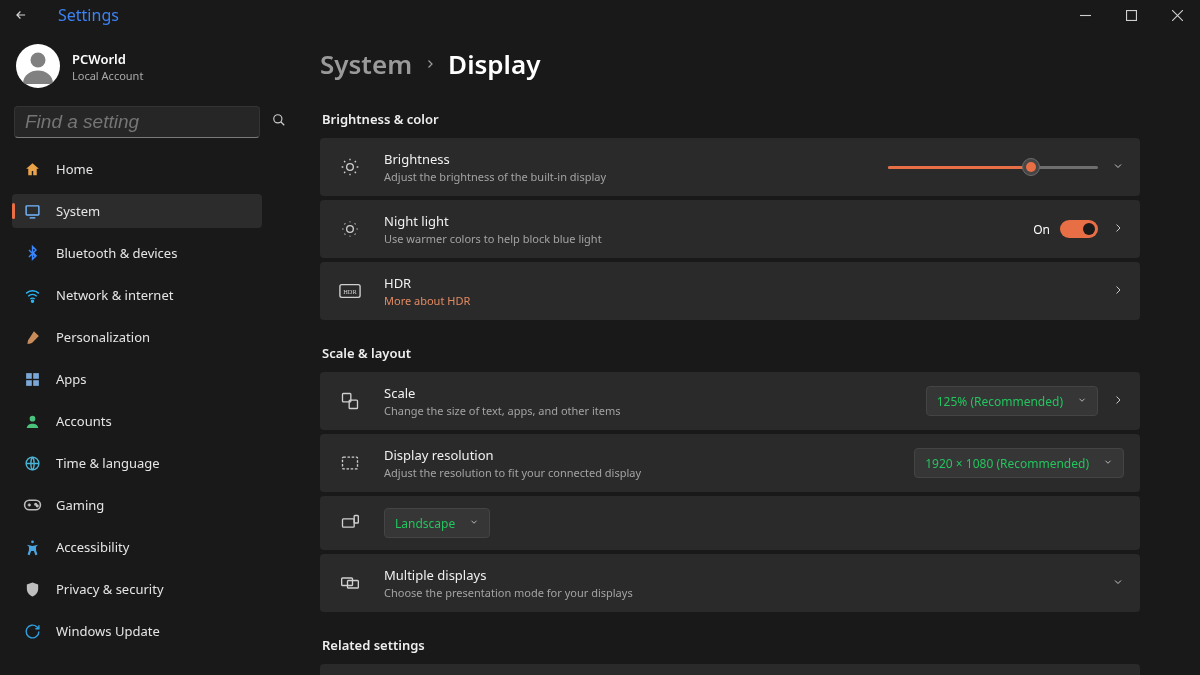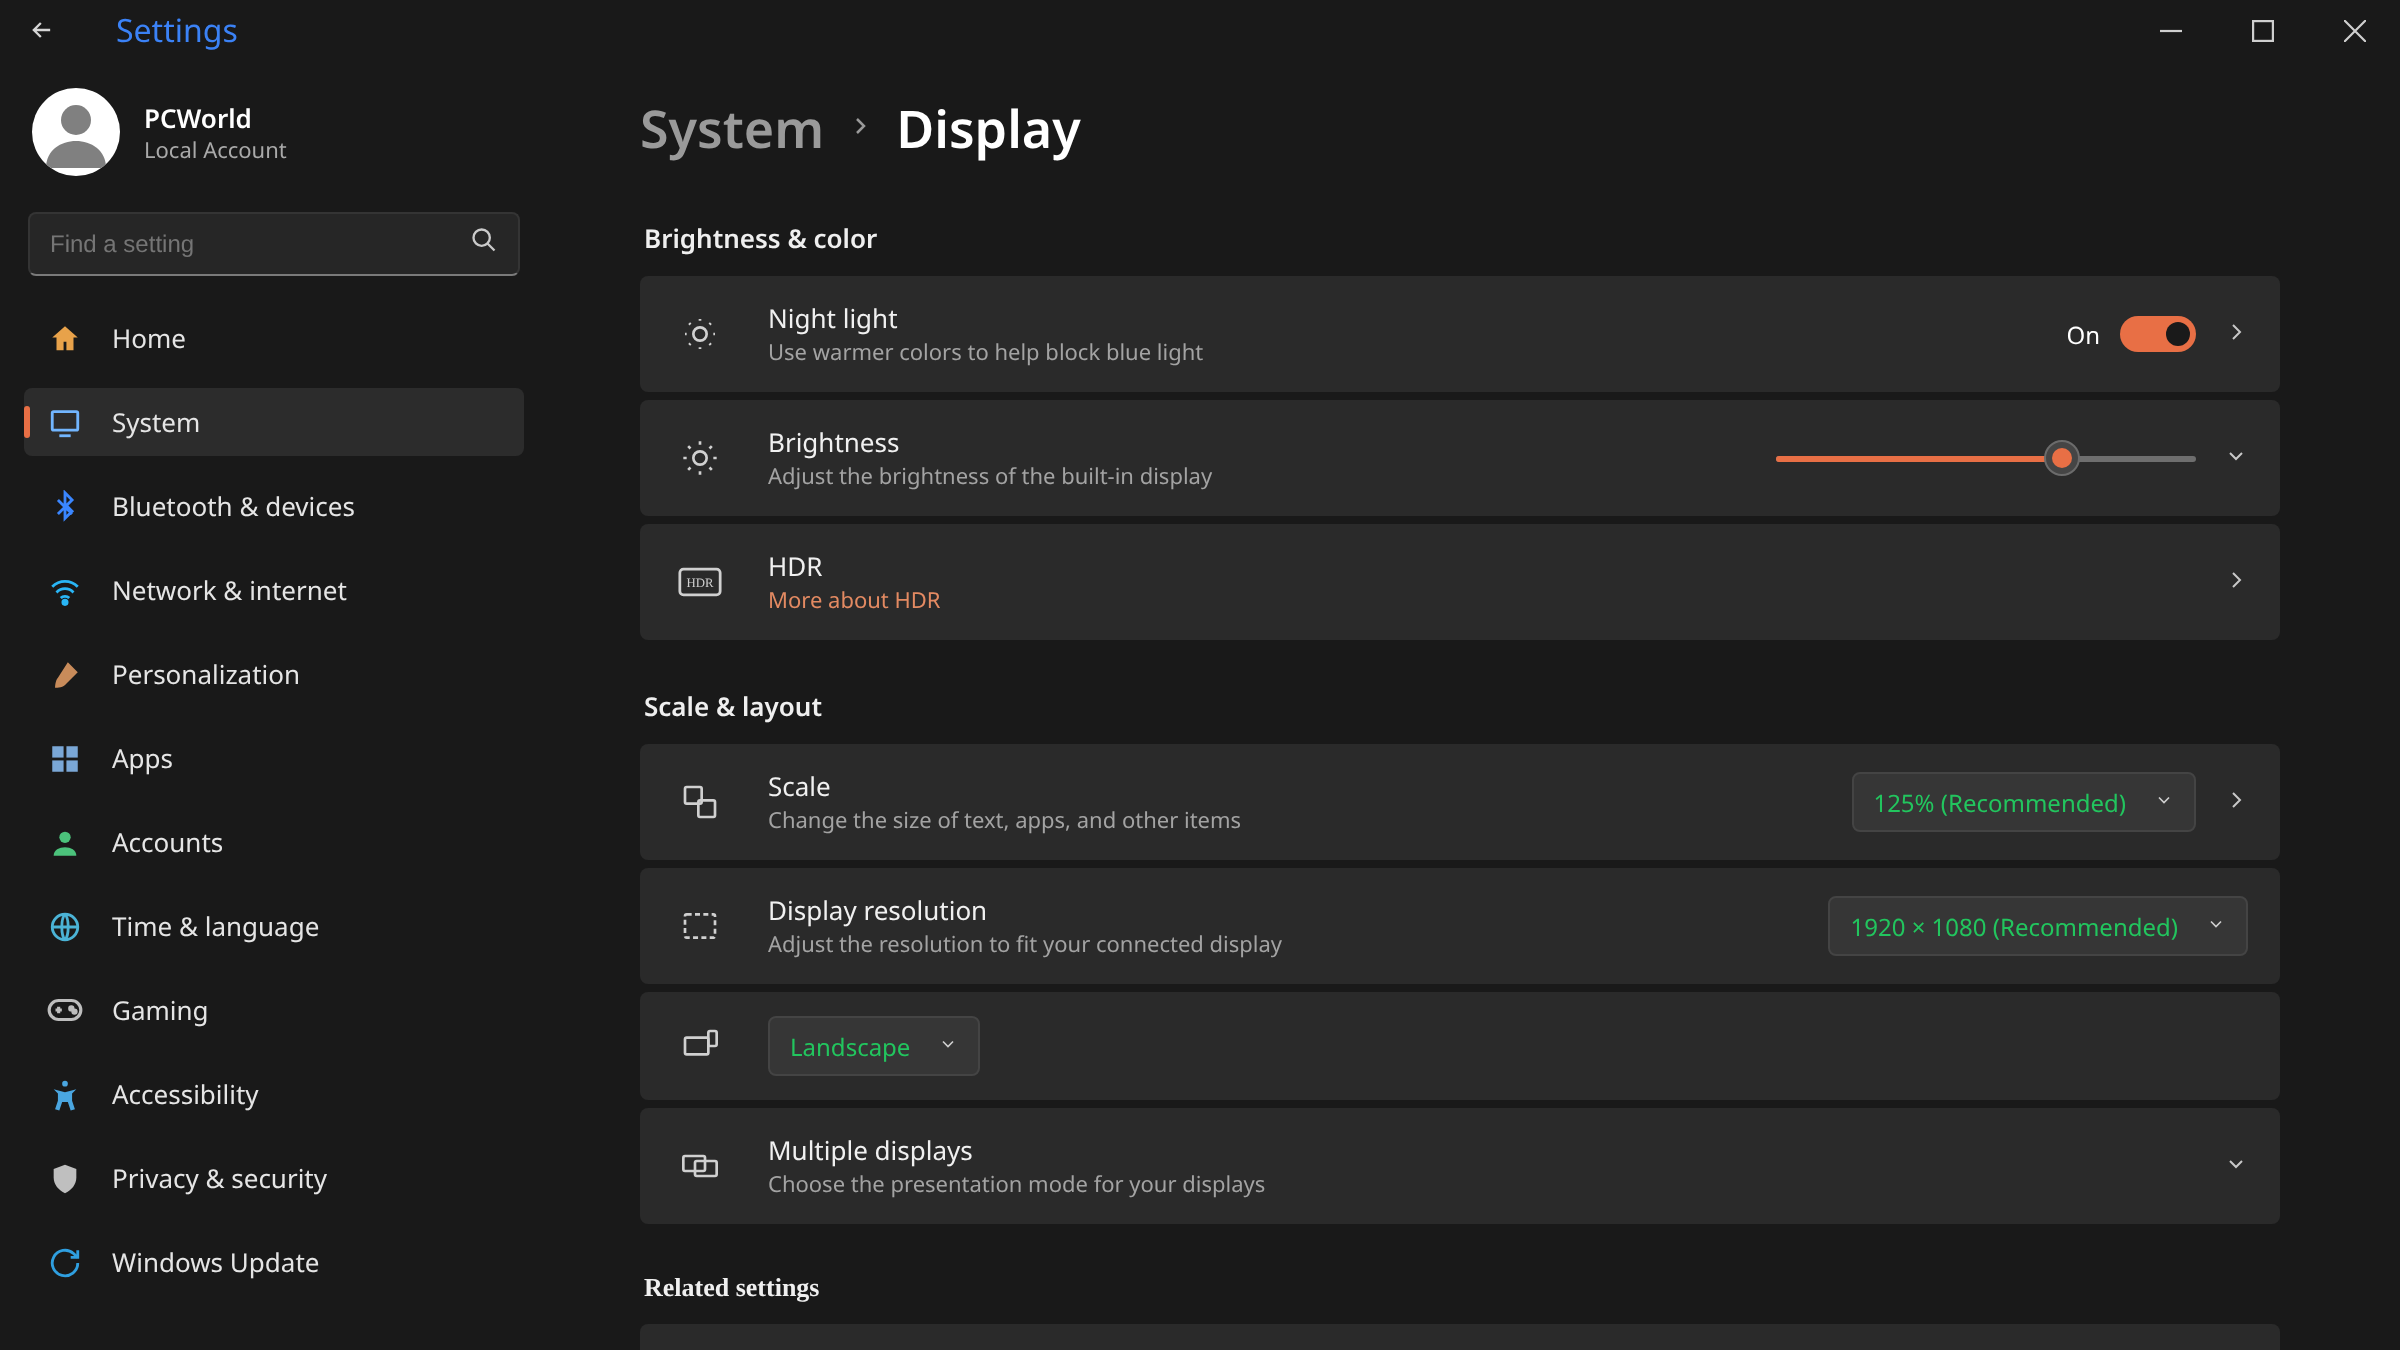--- a/index.html
+++ b/index.html
@@ -26,21 +26,21 @@
 
   
   .user { display:flex; align-items:center; gap:12px; padding:6px 4px 14px 4px;}
   .avatar { width:44px; height:44px; border-radius:50%; background:#ffffff; position:relative; overflow:hidden;}
   .avatar svg { position:absolute; top:4px; left:4px; }
   .user .name { font-size:13px; font-weight:600; }
   .user .sub { font-size:11px; color:#a9a9a9; }
 
   
   .search { display:flex; align-items:center; background:#262626; border:1px solid #343434; border-bottom:1px solid #7a7a7a; border-radius:4px; height:32px; padding:0 10px; margin:4px 2px 14px 2px;}
-  .search input { flex:1; background:transparent; border:0; outline:0; color:#d946ef; font-size:12px; }
+  .search input { flex:1; background:transparent; border:0; outline:0; color:#d946ef; font-size:19px;font-style:italic; }
   .search .sicon { color:#cacaca; }
 
   
   .nav { display:flex; flex-direction:column; gap:8px;}
   .nav-item { display:flex; align-items:center; gap:14px; height:34px; padding:0 10px; border-radius:4px; color:#e5e5e5; font-size:13px; position:relative;}
   .nav-item .ico { width:20px; display:flex; justify-content:center; align-items:center;}
   .nav-item.active { background:#2c2c2c; }
   .nav-item.active::before { content:""; position:absolute; left:0; top:9px; bottom:9px; width:3px; background:#e86f45; border-radius:3px;}
 
   
@@ -253,20 +253,43 @@
       </span>
       <span class="page">Display</span>
     </div>
 
     <div class="section-title">Brightness &amp; color</div>
     <div class="cards">
       <div class="card">
         <div class="lead">
             <svg width="20" height="20" viewBox="0 0 24 24" fill="none" stroke="currentColor" stroke-width="1.6">
               <circle cx="12" cy="12" r="4"></circle>
+              <path d="M12 2v2M12 20v2M2 12h2M20 12h2M4.9 4.9l1.4 1.4M17.7 17.7l1.4 1.4M4.9 19.1l1.4-1.4M17.7 6.3l1.4-1.4"></path>
+            </svg>
+          </div>
+        <div class="body">
+          <div class="ttl">Brightness</div>
+          <div class="sub">Adjust the brightness of the built-in display</div>
+        </div>
+        <div class="ctrl">
+          <div class="slider" id="brightness-slider">
+            <div class="slider-track"></div>
+            <div class="slider-fill" style="width: 68%;"></div>
+            <div class="slider-thumb" style="left: 68%;"></div>
+          </div>
+          <span class="chev-r"><svg width="12" height="12" viewBox="0 0 24 24" fill="none" stroke="currentColor" stroke-width="2">
+                <path d="M6 9l6 6 6-6"></path>
+              </svg></span>
+        </div>
+      </div>
+
+      <div class="card">
+        <div class="lead">
+            <svg width="20" height="20" viewBox="0 0 24 24" fill="none" stroke="currentColor" stroke-width="1.6">
+              <circle cx="12" cy="12" r="4"></circle>
               <path d="M12 3v1M12 20v1M3 12h1M20 12h1M5.5 5.5l.8.8M17.7 17.7l.8.8M5.5 18.5l.8-.8M17.7 6.3l.8-.8"></path>
             </svg>
           </div>
         <div class="body">
           <div class="ttl">Night light</div>
           <div class="sub">Use warmer colors to help block blue light</div>
         </div>
         <div class="ctrl">
           <div class="toggle-wrap">
             <span style="font-size:12px;">On</span>
@@ -275,43 +298,20 @@
               </div>
           </div>
           <span class="chev-r"><svg width="12" height="12" viewBox="0 0 24 24" fill="none" stroke="currentColor" stroke-width="2">
                 <path d="M9 5l7 7-7 7"></path>
               </svg></span>
         </div>
       </div>
 
       <div class="card">
         <div class="lead">
-            <svg width="20" height="20" viewBox="0 0 24 24" fill="none" stroke="currentColor" stroke-width="1.6">
-              <circle cx="12" cy="12" r="4"></circle>
-              <path d="M12 2v2M12 20v2M2 12h2M20 12h2M4.9 4.9l1.4 1.4M17.7 17.7l1.4 1.4M4.9 19.1l1.4-1.4M17.7 6.3l1.4-1.4"></path>
-            </svg>
-          </div>
-        <div class="body">
-          <div class="ttl">Brightness</div>
-          <div class="sub">Adjust the brightness of the built-in display</div>
-        </div>
-        <div class="ctrl">
-          <div class="slider" id="brightness-slider">
-            <div class="slider-track"></div>
-            <div class="slider-fill" style="width: 68%;"></div>
-            <div class="slider-thumb" style="left: 68%;"></div>
-          </div>
-          <span class="chev-r"><svg width="12" height="12" viewBox="0 0 24 24" fill="none" stroke="currentColor" stroke-width="2">
-                <path d="M6 9l6 6 6-6"></path>
-              </svg></span>
-        </div>
-      </div>
-
-      <div class="card">
-        <div class="lead">
             <svg width="22" height="16" viewBox="0 0 24 16" fill="none" stroke="currentColor" stroke-width="1.5">
               <rect x="1" y="1" width="22" height="14" rx="2"></rect>
               <text x="12" y="11" font-size="7" text-anchor="middle" fill="currentColor" stroke="none" font-family="Segoe UI">HDR</text>
             </svg>
           </div>
         <div class="body">
           <div class="ttl">HDR</div>
           <div class="sub link">More about HDR</div>
         </div>
         <div class="ctrl">
@@ -397,21 +397,21 @@
           <div class="sub">Choose the presentation mode for your displays</div>
         </div>
         <div class="ctrl">
           <span class="chev-r"><svg width="12" height="12" viewBox="0 0 24 24" fill="none" stroke="currentColor" stroke-width="2">
                 <path d="M6 9l6 6 6-6"></path>
               </svg></span>
         </div>
       </div>
     </div>
 
-    <div class="section-title" style="margin-top:24px;font-family:Liberation Serif, serif;">Related settings</div>
+    <div class="section-title" style="margin-top:24px;">Related settings</div>
     <div class="cards">
       <div class="card">
         
         
         
       </div>
     </div>
 
   </div>
 </div>

